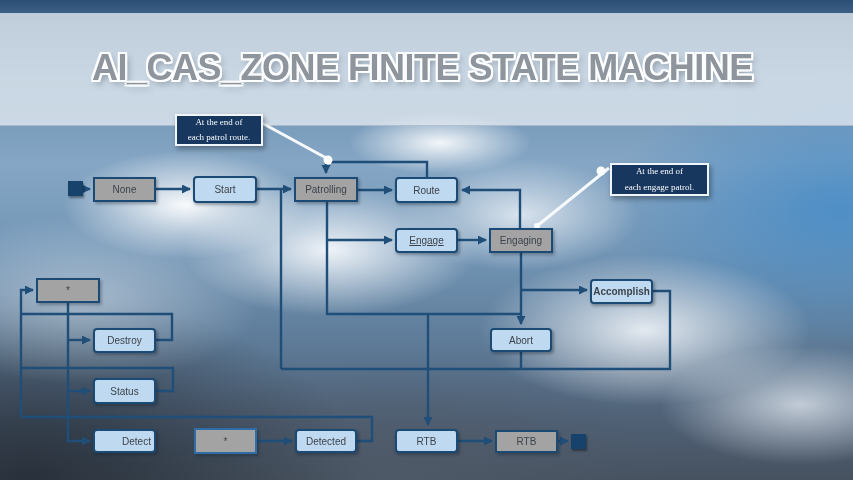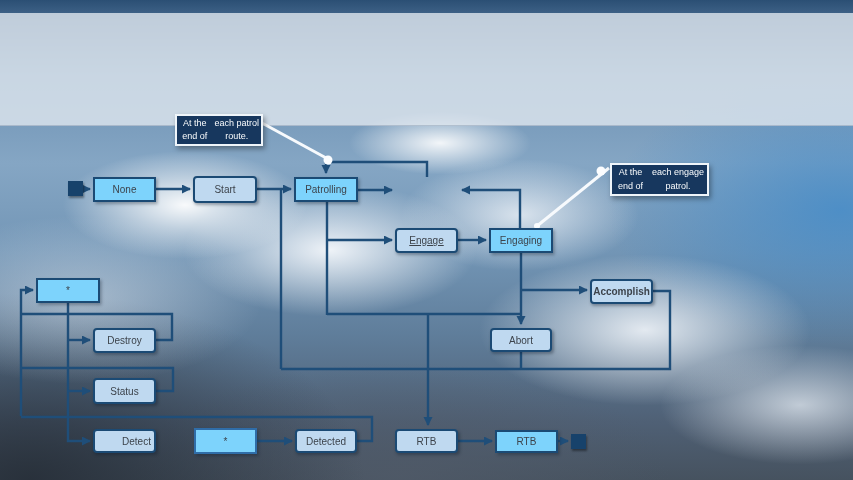--- a/index.html
+++ b/index.html
@@ -27,38 +27,39 @@
          text-shadow:-2px -2px 0 #FDFEFF,2px -2px 0 #FDFEFF,-2px 2px 0 #FDFEFF,2px 2px 0 #FDFEFF,
                      -2px 0 0 #FDFEFF,2px 0 0 #FDFEFF,0 -2px 0 #FDFEFF,0 2px 0 #FDFEFF,
                      3px 4px 6px rgba(60,70,85,.45);}
   
   .wires{position:absolute;left:0;top:0;}
   .wires path.t{fill:none;stroke:#1F4E79;stroke-width:2.4;}
   .wires path.leader{fill:none;stroke:#F7FAFD;stroke-width:3;}
   .wires circle.dot{fill:#FBFDFF;}
   
   .node{position:absolute;display:flex;align-items:center;justify-content:center;
-        box-sizing:border-box;font-size:10px;color:#3C434B;background:#7dd3fc;
+        box-sizing:border-box;font-size:10px;color:#3C434B;background:#a3a3a3;
         border:2.5px solid #1B4A74;box-shadow:1.5px 2px 3px rgba(15,25,40,.35);}
   .rd{background:#BFD9F0;border-radius:4px;}
   .alt{border-color:#2F6DA8;}
   .marker{position:absolute;width:15px;height:15px;background:#17426B;
           box-shadow:1px 1.5px 2px rgba(0,0,0,.4);}
   
   .callout{position:absolute;box-sizing:border-box;background:#17375E;
-           border:2px solid #EFF5FA;color:#FAFCFE;display:flex;flex-direction:row;
-           align-items:center;justify-content:flex-end;font-size:9px;line-height:1.5;
-           text-align:center;box-shadow:2px 3px 5px rgba(0,0,0,.35);}
+           border:2px solid #EFF5FA;color:#FAFCFE;display:flex;flex-direction:column;
+           align-items:center;justify-content:space-between;font-size:9px;line-height:1.5;
+           text-align:center;box-shadow:2px 3px 5px rgba(0,0,0,.35);font-family:Liberation Serif, serif;}
 </style>
 </head>
 <body>
 
 <div class="slide">
   <div class="bg"></div>
   <div class="band"></div>
+  <h1 class="title">AI_CAS_ZONE FINITE STATE MACHINE</h1>
 
   <svg class="wires" width="853" height="480" viewBox="0 0 853 480">
     <defs>
       <marker id="ah" markerUnits="userSpaceOnUse" markerWidth="11" markerHeight="11" refX="8" refY="4.5" orient="auto">
         <path d="M0,0 L9,4.5 L0,9 Z" fill="#1F4E79"></path>
       </marker>
     </defs>
 
     <path class="t" d="M281,190 V369"></path>
     <path class="t" d="M327,202 V315"></path>
@@ -94,20 +95,21 @@
     <circle class="dot" cx="601" cy="171" r="4.5"></circle>
     <circle class="dot" cx="537" cy="226" r="3"></circle>
   </svg>
 
   <div class="marker" style="left:68px;top:181px;"></div>
   <div class="marker" style="left:571px;top:434px;"></div>
 
   <div class="node" style="left:93px;top:177px;width:63px;height:25px;">None</div>
   <div class="node rd" style="left:193px;top:176px;width:64px;height:27px;">Start</div>
   <div class="node" style="left:294px;top:177px;width:64px;height:25px;">Patrolling</div>
+  <div class="node rd" style="left:395px;top:177px;width:63px;height:26px;">Route</div>
   <div class="node rd" style="left:395px;top:228px;width:63px;height:25px;text-decoration:underline;">Engage</div>
   <div class="node" style="left:489px;top:228px;width:64px;height:25px;">Engaging</div>
   <div class="node rd" style="left:590px;top:279px;width:63px;height:25px;font-weight:bold;">Accomplish</div>
   <div class="node rd" style="left:490px;top:328px;width:62px;height:24px;">Abort</div>
   <div class="node" style="left:36px;top:278px;width:64px;height:25px;">*</div>
   <div class="node rd" style="left:93px;top:328px;width:63px;height:25px;">Destroy</div>
   <div class="node rd" style="left:93px;top:378px;width:63px;height:26px;">Status</div>
   <div class="node rd" style="left:93px;top:429px;width:63px;height:24px;padding-left:24px;">Detect</div>
   <div class="node alt" style="left:194px;top:428px;width:63px;height:26px;">*</div>
   <div class="node rd" style="left:295px;top:429px;width:62px;height:24px;">Detected</div>

